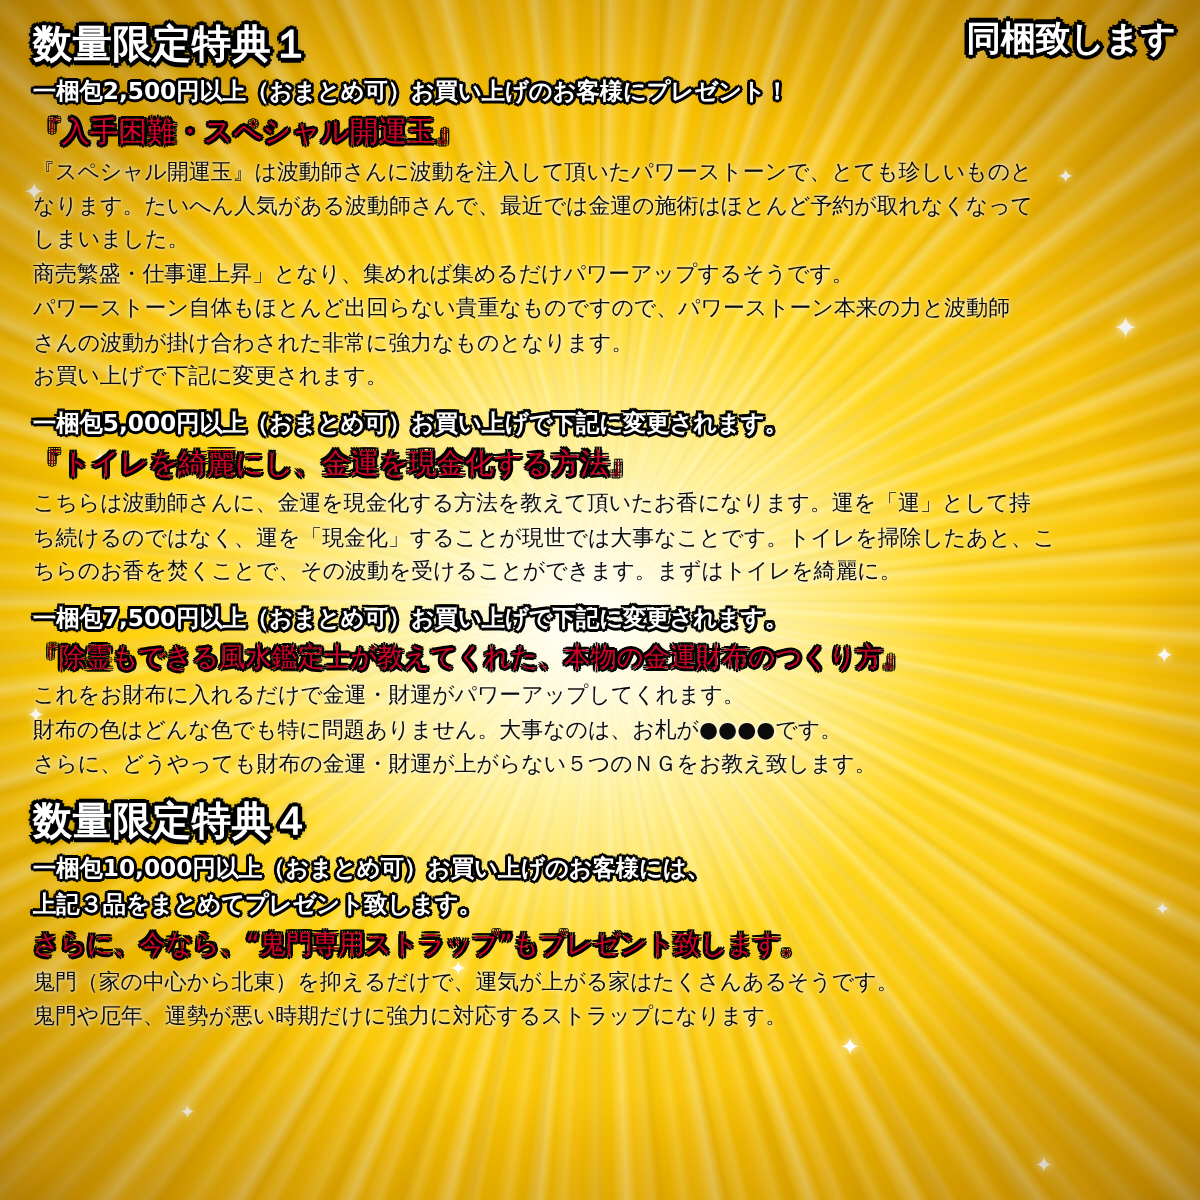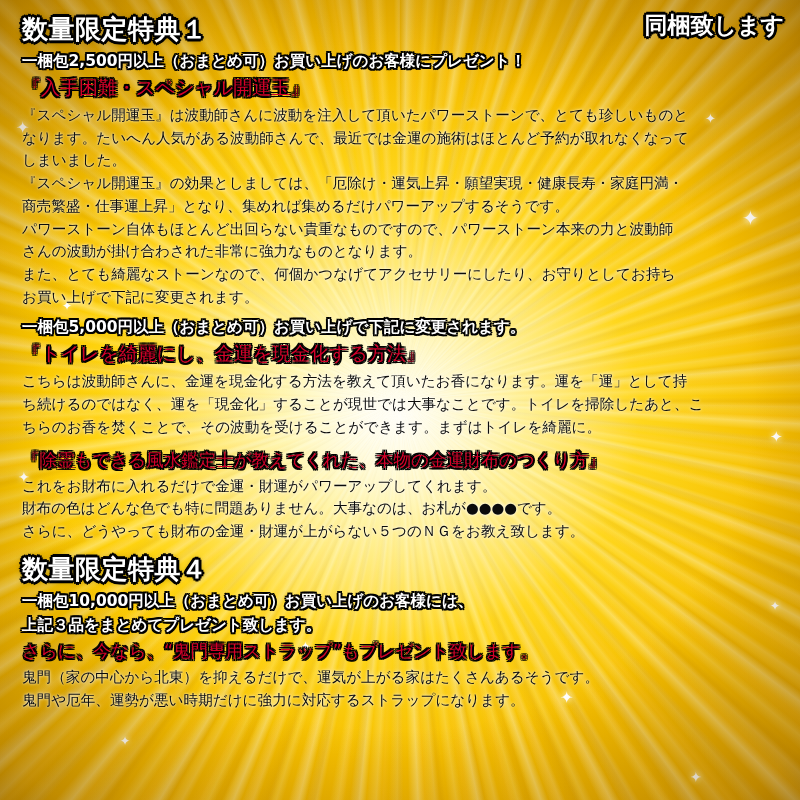--- a/index.html
+++ b/index.html
@@ -202,37 +202,36 @@
 
     <div class="badge">同梱致します</div>
 
     <div class="section">
       <div class="headline">数量限定特典１</div>
       <div class="subline">一梱包2,500円以上（おまとめ可）お買い上げのお客様にプレゼント！</div>
       <div class="redline">『入手困難・スペシャル開運玉』</div>
       <div class="body-text">『スペシャル開運玉』は波動師さんに波動を注入して頂いたパワーストーンで、とても珍しいものと</div>
       <div class="body-text">なります。たいへん人気がある波動師さんで、最近では金運の施術はほとんど予約が取れなくなって</div>
       <div class="body-text">しまいました。</div>
-      <div class="body-text">『スペシャル開運玉』の効果としましては、「厄除け・運気上昇・願望実現・健康長寿・家庭円満・</div>
       <div class="body-text">商売繁盛・仕事運上昇」となり、集めれば集めるだけパワーアップするそうです。</div>
       <div class="body-text">パワーストーン自体もほとんど出回らない貴重なものですので、パワーストーン本来の力と波動師</div>
       <div class="body-text">さんの波動が掛け合わされた非常に強力なものとなります。</div>
-      <div class="body-text">また、とても綺麗なストーンなので、何個かつなげてアクセサリーにしたり、お守りとしてお持ち</div>
       <div class="body-text">お買い上げで下記に変更されます。</div>
     </div>
 
     <div class="section gap-top">
       <div class="subline">一梱包5,000円以上（おまとめ可）お買い上げで下記に変更されます。</div>
       <div class="redline">『トイレを綺麗にし、金運を現金化する方法』</div>
       <div class="body-text">こちらは波動師さんに、金運を現金化する方法を教えて頂いたお香になります。運を「運」として持</div>
       <div class="body-text">ち続けるのではなく、運を「現金化」することが現世では大事なことです。トイレを掃除したあと、こ</div>
       <div class="body-text">ちらのお香を焚くことで、その波動を受けることができます。まずはトイレを綺麗に。</div>
     </div>
 
     <div class="section gap-top">
+      <div class="subline">一梱包7,500円以上（おまとめ可）お買い上げで下記に変更されます。</div>
       <div class="redline small">『除霊もできる風水鑑定士が教えてくれた、本物の金運財布のつくり方』</div>
       <div class="body-text">これをお財布に入れるだけで金運・財運がパワーアップしてくれます。</div>
       <div class="body-text">財布の色はどんな色でも特に問題ありません。大事なのは、お札が●●●●です。</div>
       <div class="body-text">さらに、どうやっても財布の金運・財運が上がらない５つのＮＧをお教え致します。</div>
     </div>
 
     <div class="section gap-top">
       <div class="headline">数量限定特典４</div>
       <div class="subline">一梱包10,000円以上（おまとめ可）お買い上げのお客様には、</div>
       <div class="subline">上記３品をまとめてプレゼント致します。</div>

